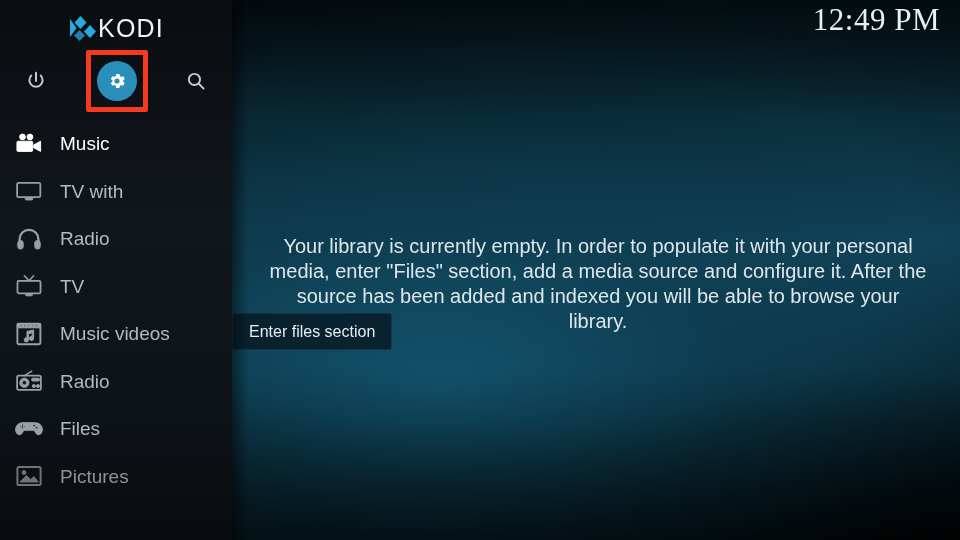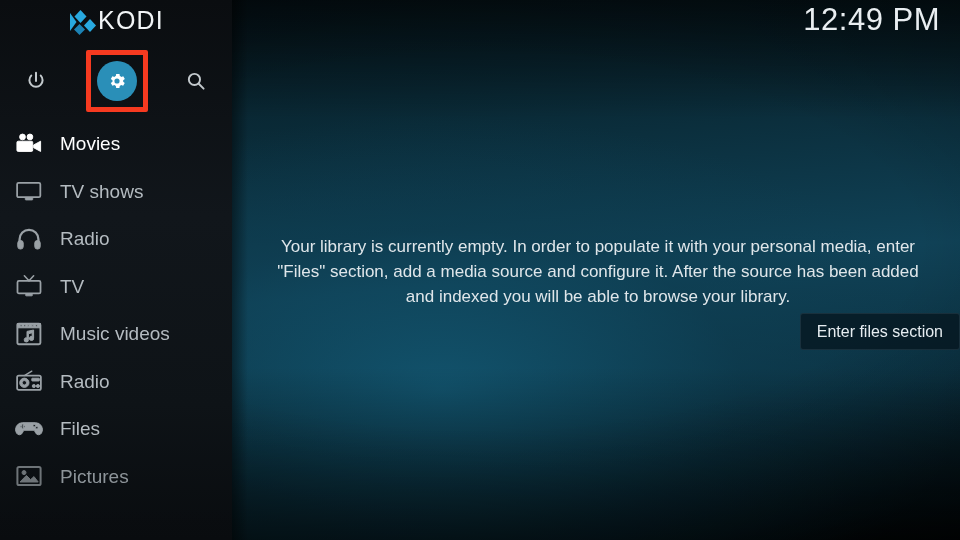--- a/index.html
+++ b/index.html
@@ -36,21 +36,21 @@
   }
   .sidebar-shadow {
     position:absolute; left:232px; top:0; width:16px; height:540px;
     background:linear-gradient(to right, rgba(0,0,0,0.45), rgba(0,0,0,0));
     z-index:5; pointer-events:none;
   }
 
   
   .logo-row {
     position:absolute; left:0; top:8px; width:232px; height:40px;
-    display:flex; align-items:flex-start; justify-content:center; gap:0;
+    display:flex; align-items:center; justify-content:center; gap:0;
   }
   .logo-mark { width:30px; height:28px; display:block; }
   .logo-text {
     color:#f2f5f7; font-size:25px; letter-spacing:1.2px; font-weight:400;
     line-height:1;
   }
 
   
   .icon-row {
     position:absolute; left:0; top:57px; width:232px; height:48px;
@@ -100,34 +100,35 @@
     position:absolute; left:0; top:510px; width:232px; height:30px;
     background:linear-gradient(to bottom, rgba(9,12,15,0) 0%, rgba(9,12,15,0.85) 100%);
     z-index:6; pointer-events:none;
   }
 
   
   .clock {
     position:absolute; right:20px; top:2px;
     color:#e9eef1; font-size:31px; font-weight:300; letter-spacing:0.5px;
     z-index:4;
+    font-family:Liberation Serif, serif;
   }
 
   
   .content {
     position:absolute; left:232px; top:0; width:728px; height:540px;
     z-index:3;
   }
   .empty-text {
     position:absolute; left:36px; top:234px; width:660px;
-    color:#dfe6ea; font-size:17px; line-height:25px; text-align:center;
+    color:#dfe6ea; font-size:20px; line-height:25px; text-align:center;
   }
   .btn-row {
     position:absolute; left:0; top:313px; width:728px;
-    display:flex; justify-content:flex-end; gap:19px;
+    display:flex; justify-content:flex-start; gap:19px;
   }
   .btn {
     height:37px; padding:0 16px; border-radius:3px;
     background:rgba(6,20,28,0.72);
     border:1px solid rgba(120,150,165,0.16);
     color:#e6edf1; font-size:16px;
     display:flex; align-items:center; justify-content:center;
     white-space:nowrap;
   }
 </style>
@@ -194,31 +195,31 @@
 
       <div class="menu-item selected">
         <span class="menu-icon">
           <svg width="26" height="22" viewBox="0 0 28 22">
             <circle cx="7" cy="3.4" r="3.1"></circle>
             <circle cx="15" cy="3.4" r="3.1"></circle>
             <rect x="1" y="8" width="17" height="11" rx="1.4"></rect>
             <path d="M19 12 L26.5 8 L26.5 19 L19 15 Z"></path>
           </svg>
         </span>
-        <span class="menu-label">Movies</span>
+        <span class="menu-label">Music</span>
       </div>
 
       <div class="menu-item normal">
         <span class="menu-icon">
           <svg width="26" height="22" viewBox="0 0 28 22">
             <rect x="1.2" y="2.2" width="25" height="15.5" rx="1.6" fill="none" stroke-width="1.9"></rect>
             <rect x="10" y="18.4" width="8" height="2.2" rx="0.6"></rect>
           </svg>
         </span>
-        <span class="menu-label">TV shows</span>
+        <span class="menu-label">TV with</span>
       </div>
 
       <div class="menu-item normal">
         <span class="menu-icon">
           <svg width="24" height="22" viewBox="0 0 24 22">
             <path d="M2.6 15 L2.6 11.2 A9.4 9.4 0 0 1 21.4 11.2 L21.4 15" fill="none" stroke-width="2.3"></path>
             <rect x="0.8" y="12.6" width="5.4" height="8.4" rx="2.4"></rect>
             <rect x="17.8" y="12.6" width="5.4" height="8.4" rx="2.4"></rect>
           </svg>
         </span>

